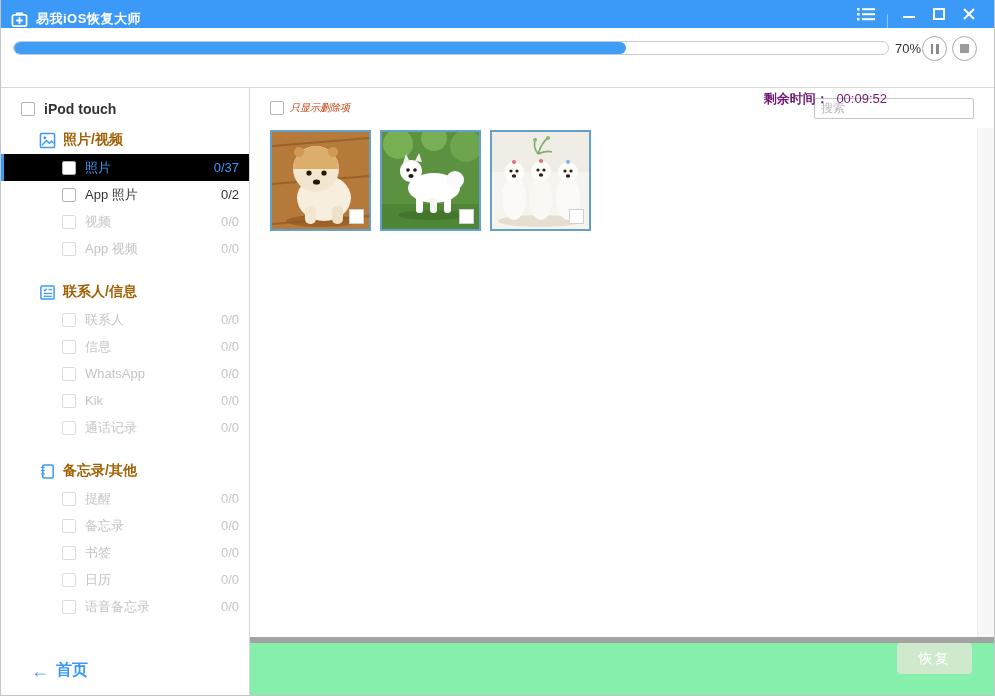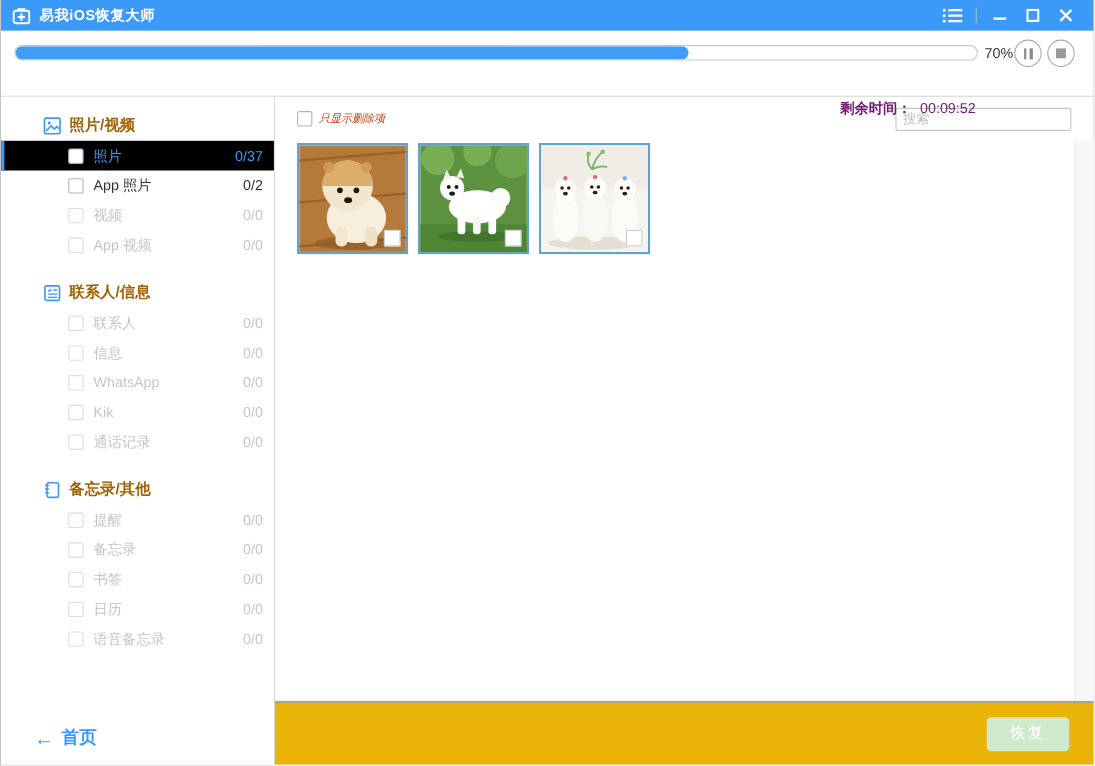--- a/index.html
+++ b/index.html
@@ -1,21 +1,21 @@
 <!DOCTYPE html>
 <html><head>
 <meta charset="utf-8">
 <style>
   * { box-sizing: border-box; margin: 0; padding: 0; }
   html,body { width:995px; height:696px; overflow:hidden;
     font-family:"Liberation Sans","DejaVu Sans",sans-serif; background:#fff; }
   .window { width:995px; height:696px; position:relative; border:1px solid #c4c4c4; border-top:none; }
 
   
-  .titlebar { height:28px; background:#3b9af7; display:flex; align-items:center; padding:0 10px; }
+  .titlebar { height:28px; background:#3b9af7; display:flex; align-items:flex-end; padding:0 10px; }
   .app-icon { width:17px; height:17px; margin-right:8px; flex:none; }
   .app-title { color:#fff; font-size:13px; font-weight:bold; letter-spacing:.5px; }
   .titlebar-spacer { flex:1; }
   .tb-btn { width:30px; height:28px; display:flex; align-items:center; justify-content:center; color:#fff; cursor:pointer; flex:none; }
   .tb-sep { width:1px; height:14px; background:rgba(255,255,255,.45); margin:0 6px; flex:none; }
   .menu-icon line { stroke:#fff; stroke-width:2; }
   .menu-icon rect { fill:#fff; }
 
   
   .progress-section { height:60px; background:#fff; border-bottom:1px solid #d7d7d7; position:relative; }
@@ -69,21 +69,21 @@
   .search-input { margin-left:auto; width:160px; height:21px; border:1px solid #c5c5c5; border-radius:2px;
     padding:0 6px; font-size:12px; color:#333; outline:none; font-family:Liberation Sans, sans-serif; }
   .search-input::placeholder { color:#bcbcbc; }
   .content { flex:1; position:relative; background:#fff; }
   .scroll-track { position:absolute; top:0; right:0; bottom:0; width:17px; background:#f7f7f7; border-left:1px solid #ececec; }
   .photo-grid { display:flex; gap:9px; padding:2px 0 0 20px; }
   .thumb { width:101px; height:101px; border:2px solid #64a0c8; position:relative; cursor:pointer; background:#fff; flex:none; }
   .thumb svg { display:block; width:97px; height:97px; }
   .thumb-cb { position:absolute; right:5px; bottom:5px; width:15px; height:15px; background:#fff; border:1px solid #cfcfcf; }
 
-  .bottom-bar { height:58px; flex:none; border-top:2px solid #a3a3a3; display:flex; align-items:center; justify-content:flex-end; padding-right:22px; background:#eab308; }
+  .bottom-bar { height:58px; flex:none; border-top:6px solid #a3a3a3; display:flex; align-items:flex-start; justify-content:flex-end; padding-right:22px; background:#86efac; }
   .recover-btn { width:75px; height:31px; background:#cfe9cd; color:#fff; border:none; border-radius:4px;
     font-size:14px; font-family:inherit; letter-spacing:2px; cursor:default; }
 </style>
 </head>
 <body>
 
 <div class="window">
 
   <div class="titlebar">
     <svg class="app-icon" viewBox="0 0 18 18">
@@ -142,20 +142,24 @@
         <span class="remaining-label">剩余时间：</span>
         <span class="remaining-time">00:09:52</span>
       </span>
     </div>
   </div>
 
   <div class="body-row">
 
     <div class="sidebar">
 
+      <div class="device-row">
+        <span class="cb"></span>
+        <span class="device-label">iPod touch</span>
+      </div>
 
       <div class="section-header">
         <svg viewBox="0 0 18 18">
           <rect x="1.5" y="1.5" width="15" height="15" rx="1.5" fill="none" stroke="#3b9af7" stroke-width="1.6"></rect>
           <circle cx="6.2" cy="6.2" r="1.5" fill="#3b9af7"></circle>
           <path d="M3 14 L8 9 L11 12 L13.5 9.5 L15.5 12" fill="none" stroke="#3b9af7" stroke-width="1.5"></path>
         </svg>
         <span class="section-label">照片/视频</span>
       </div>
       <div class="tree-item selected">

